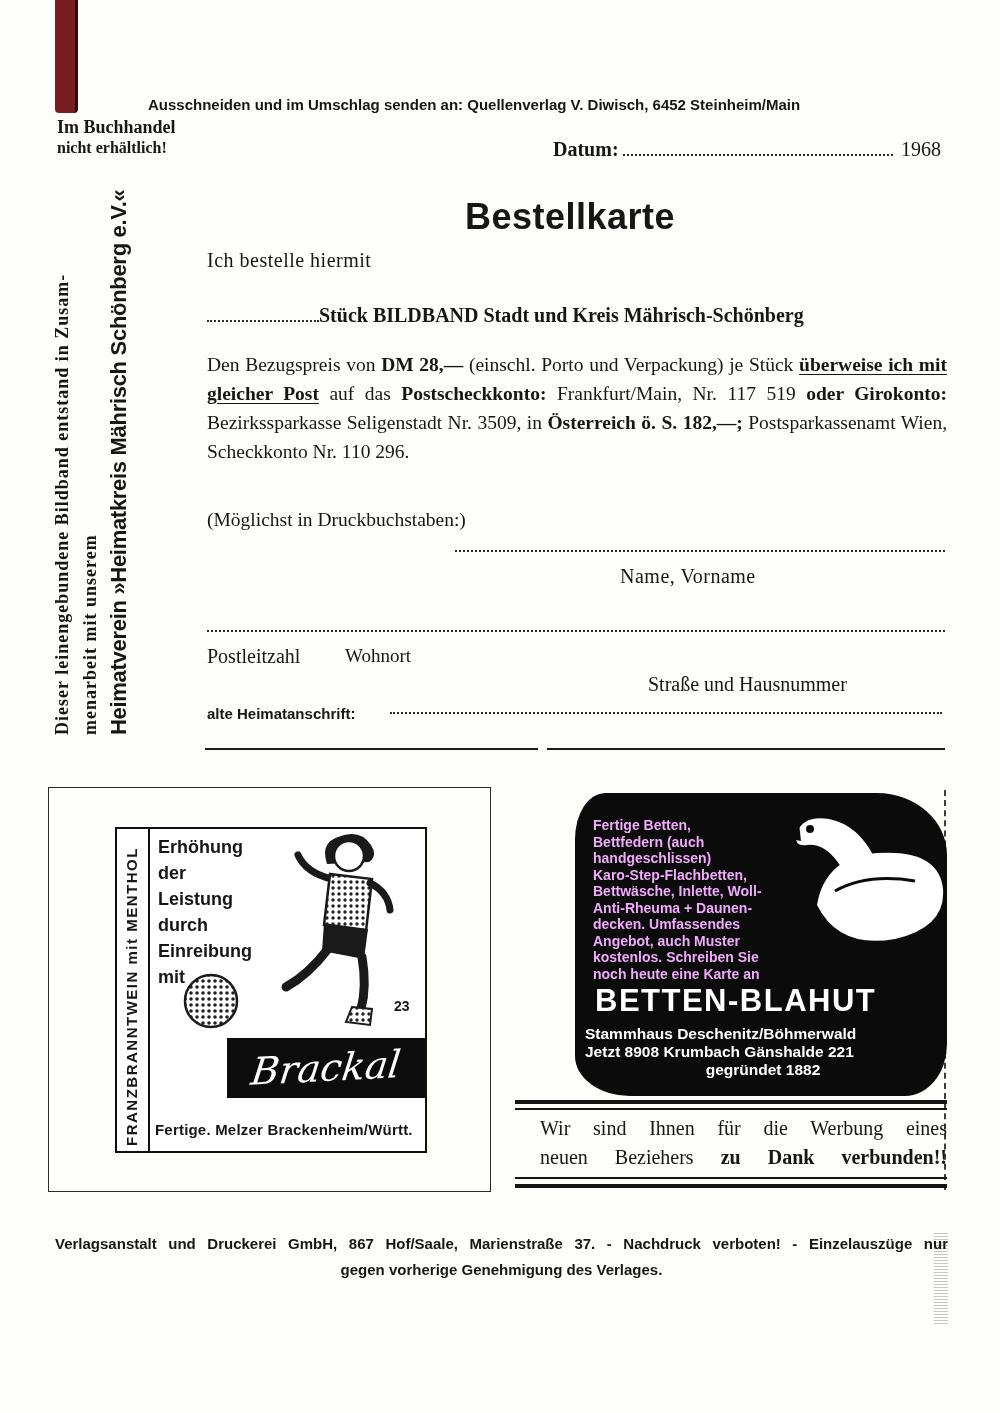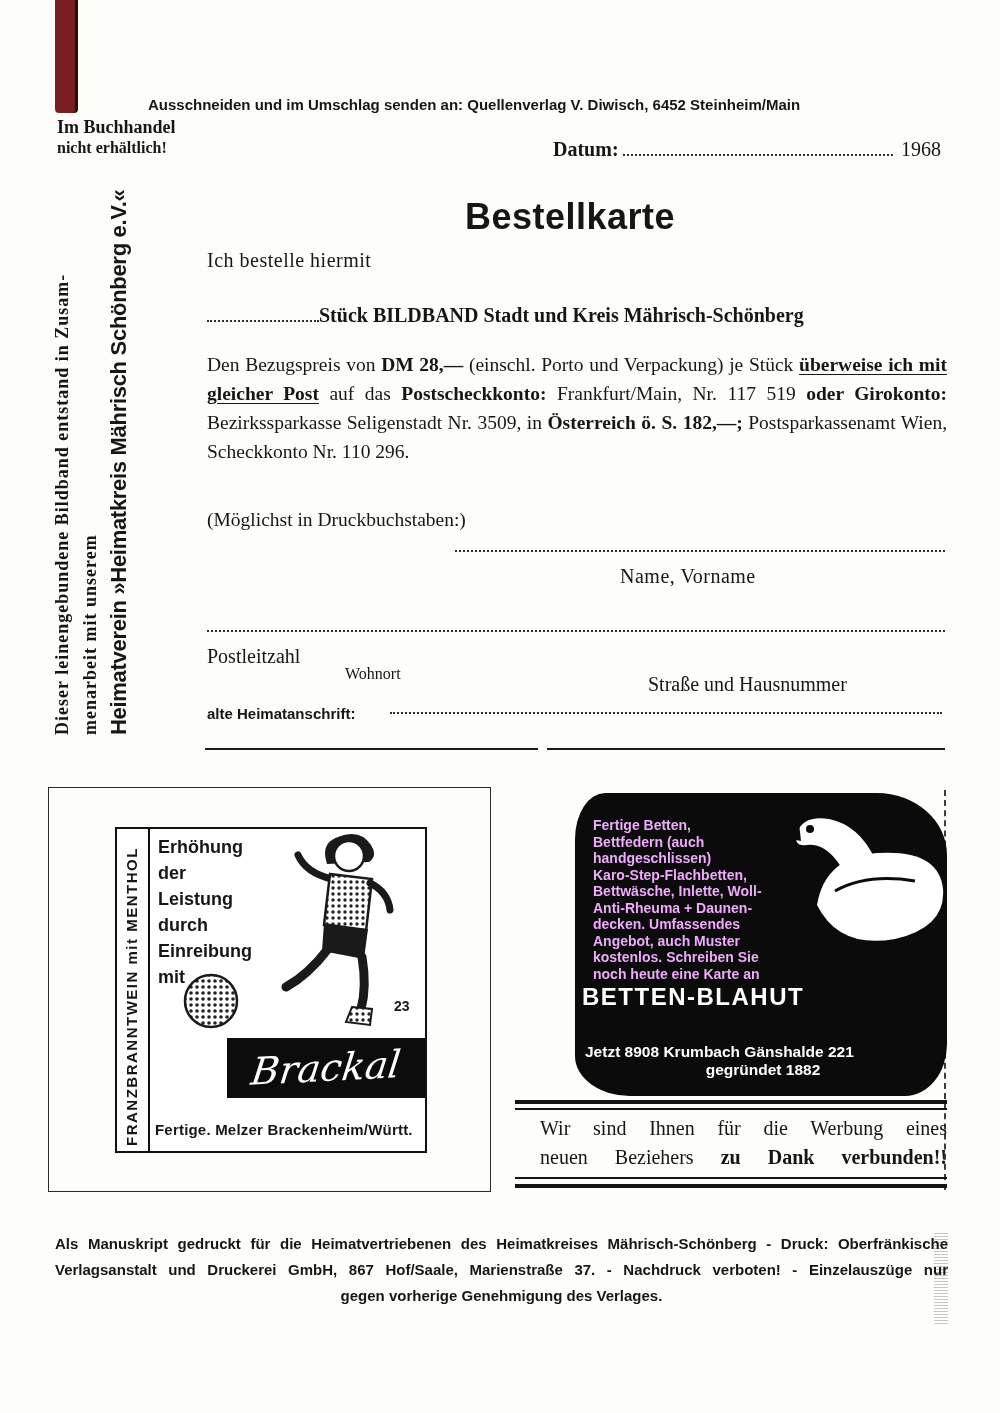--- a/index.html
+++ b/index.html
@@ -36,21 +36,21 @@
   #intro { left:207px; top:249px; font-size:20px; letter-spacing:0.5px; }
   #qty-row { left:207px; top:304px; font-size:20px; }
   #qty-blank { display:inline-block; width:112px; height:16px; border-bottom:2px dotted #2b2b2b; vertical-align:baseline; }
   #price-par { left:207px; top:350px; width:740px; font-size:19.5px; line-height:29px; text-align:justify; }
   #print-note { left:207px; top:469px; font-size:19.5px;margin-top:40px; }
 
   #name-line { left:455px; top:538px; width:490px; height:14px; }
   #name-label { left:620px; top:565px; font-size:20px; letter-spacing:0.5px; }
   #addr-line { left:207px; top:618px; width:738px; height:14px; }
   #postal-label { left:207px; top:645px; font-size:20px; }
-  #city-label { left:345px; top:645px; font-size:16px;margin-top:20px; }
+  #city-label { left:345px; top:645px; font-size:19px; }
   #street-label { left:648px; top:645px; font-size:20px;margin-top:28px; }
   #old-label { left:207px; top:705px; font-size:15px; }
   #old-line { left:390px; top:700px; width:552px; height:14px; }
 
   .divseg { height:0; border-top:2.5px solid #1c1c1c; }
   #div1 { left:205px; top:748px; width:333px; }
   #div2 { left:547px; top:748px; width:398px; }
 
   
   #ad-left-frame { left:48px; top:787px; width:443px; height:405px; border:1.5px solid #2a2a2a; }
@@ -64,21 +64,21 @@
   #brand-box { left:227px; top:1038px; width:198px; height:60px; background:#0c0c0c; display:flex; align-items:center; justify-content:center; }
   #brackal { color:#fff; font-family:"DejaVu Serif", serif; font-style:italic; font-size:38px; transform:skewX(-10deg) rotate(-3deg); }
   #ad-left-footer { left:155px; top:1121px; font-size:15px; letter-spacing:0.2px; }
 
   
   #ad-right { left:575px; top:793px; width:372px; height:303px; background:#0b0b0b;
     border-radius:30px 70px 42px 55px / 46px 62px 52px 40px; }
   #swan { position:absolute; right:0px; top:2px; }
   .adline { color:#f0abfc; font-size:14px; line-height:16.5px; font-weight:bold; font-family:"Liberation Sans", sans-serif; }
   #ad-body { position:absolute; left:18px; top:24px; width:200px; }
-  #ad-brand { position:absolute; left:7px; top:190px; width:356px; color:#fff; font-size:24px; letter-spacing:1.5px; }
+  #ad-brand { position:absolute; left:20px; top:190px; width:356px; color:#fff; font-size:31px; letter-spacing:1.5px; }
   #ad-addr1 { position:absolute; left:10px; top:232px; width:356px; color:#fff; font-size:15.5px; }
   #ad-addr2 { position:absolute; left:10px; top:250px; width:356px; color:#fff; font-size:15.5px; }
   #ad-addr3 { position:absolute; left:10px; top:268px; width:356px; color:#fff; font-size:15.5px; text-align:center; }
 
   
   .rule { height:0; border-top-style:solid; border-top-color:#141414; }
   #rule-t1 { left:515px; top:1100px; width:432px; border-top-width:4px; }
   #rule-t2 { left:515px; top:1108px; width:432px; border-top-width:2px; }
   #promo1 { left:540px; top:1117px; width:407px; font-size:20px; }
   #promo2 { left:540px; top:1146px; width:407px; font-size:20px; }
@@ -200,30 +200,30 @@
       <div class="adline">handgeschlissen)</div>
       <div class="adline">Karo-Step-Flachbetten,</div>
       <div class="adline">Bettwäsche, Inlette, Woll-</div>
       <div class="adline">Anti-Rheuma + Daunen-</div>
       <div class="adline">decken. Umfassendes</div>
       <div class="adline">Angebot, auch Muster</div>
       <div class="adline">kostenlos. Schreiben Sie</div>
       <div class="adline">noch heute eine Karte an</div>
     </div>
     <div class="sans b" id="ad-brand">BETTEN-BLAHUT</div>
+    <div class="sans b" id="ad-addr1">Stammhaus Deschenitz/Böhmerwald</div>
     <div class="sans b" id="ad-addr2">Jetzt 8908 Krumbach Gänshalde 221</div>
     <div class="sans b" id="ad-addr3">gegründet 1882</div>
   </div>
 
   <div class="abs rule" id="rule-t1"></div>
   <div class="abs rule" id="rule-t2"></div>
   <div class="abs jl" id="promo1">Wir sind Ihnen für die Werbung eines</div>
   <div class="abs jl" id="promo2"><span>neuen Beziehers </span><span class="b">zu Dank verbunden!!</span></div>
   <div class="abs rule" id="rule-b1"></div>
   <div class="abs rule" id="rule-b2"></div>
 
   <div class="abs sans b" id="imprint">
-    <div class="jl">Als Manuskript gedruckt für die Heimatvertriebenen des Heimatkreises Mährisch-Schönberg - Druck: Oberfränkische</div>
     <div class="jl">Verlagsanstalt und Druckerei GmbH, 867 Hof/Saale, Marienstraße 37. - Nachdruck verboten! - Einzelauszüge nur</div>
     <div class="c">gegen vorherige Genehmigung des Verlages.</div>
   </div>
 
 </div>
 
 </body></html>

